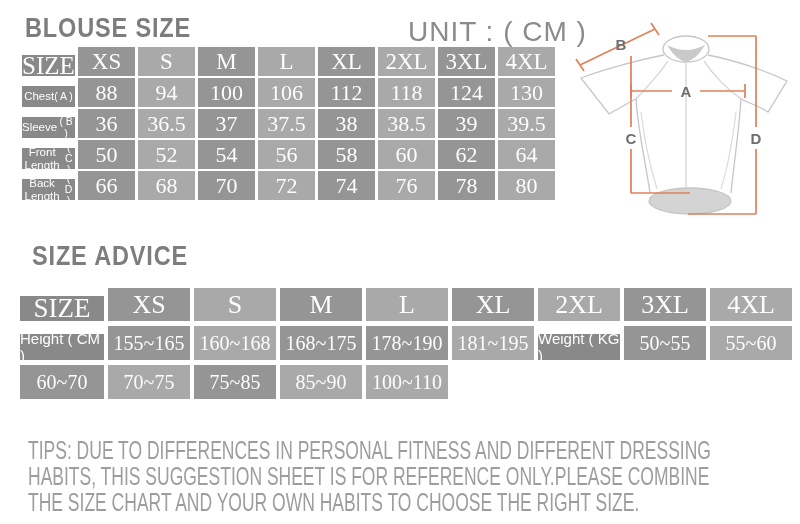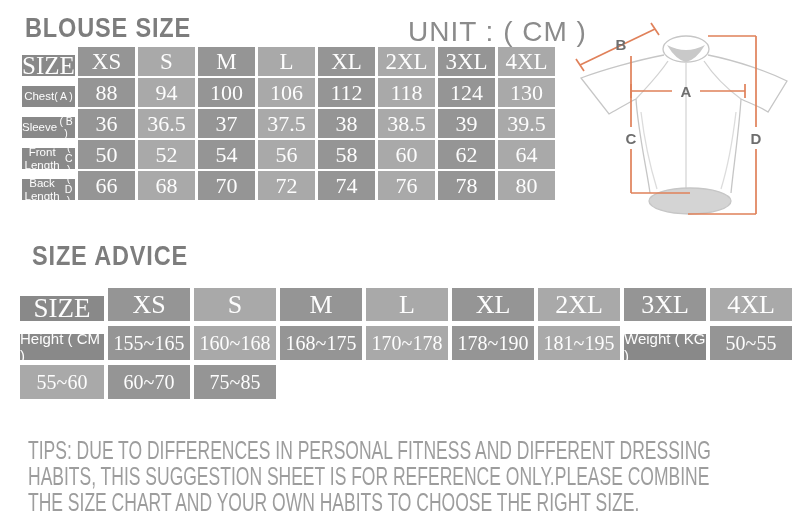--- a/index.html
+++ b/index.html
@@ -163,27 +163,29 @@
     <div class="cell head serif dark">M</div>
     <div class="cell head serif light">L</div>
     <div class="cell head serif dark">XL</div>
     <div class="cell head serif light">2XL</div>
     <div class="cell head serif dark">3XL</div>
     <div class="cell head serif light">4XL</div>
     <div class="cell rowlab labelbg">Height ( CM )</div>
     <div class="cell val serif dark">155~165</div>
     <div class="cell val serif light">160~168</div>
     <div class="cell val serif dark">168~175</div>
-    <div class="cell val serif light">170~178</div>
     <div class="cell val serif dark">178~190</div>
     <div class="cell val serif light">181~195</div>
     <div class="cell rowlab labelbg">Weight ( KG )</div>
     <div class="cell val serif dark">50~55</div>
     <div class="cell val serif light">55~60</div>
     <div class="cell val serif dark">60~70</div>
+    <div class="cell val serif light">70~75</div>
     <div class="cell val serif dark">75~85</div>
+    <div class="cell val serif light">85~90</div>
+    <div class="cell val serif light">100~110</div>
   </div>
 
 <div id="tips">
   <div class="tipline">TIPS: DUE TO DIFFERENCES IN PERSONAL FITNESS AND DIFFERENT DRESSING</div>
   <div class="tipline">HABITS, THIS SUGGESTION SHEET IS FOR REFERENCE ONLY.PLEASE COMBINE</div>
   <div class="tipline">THE SIZE CHART AND YOUR OWN HABITS TO CHOOSE THE RIGHT SIZE.</div>
 </div>
 
 </body></html>

